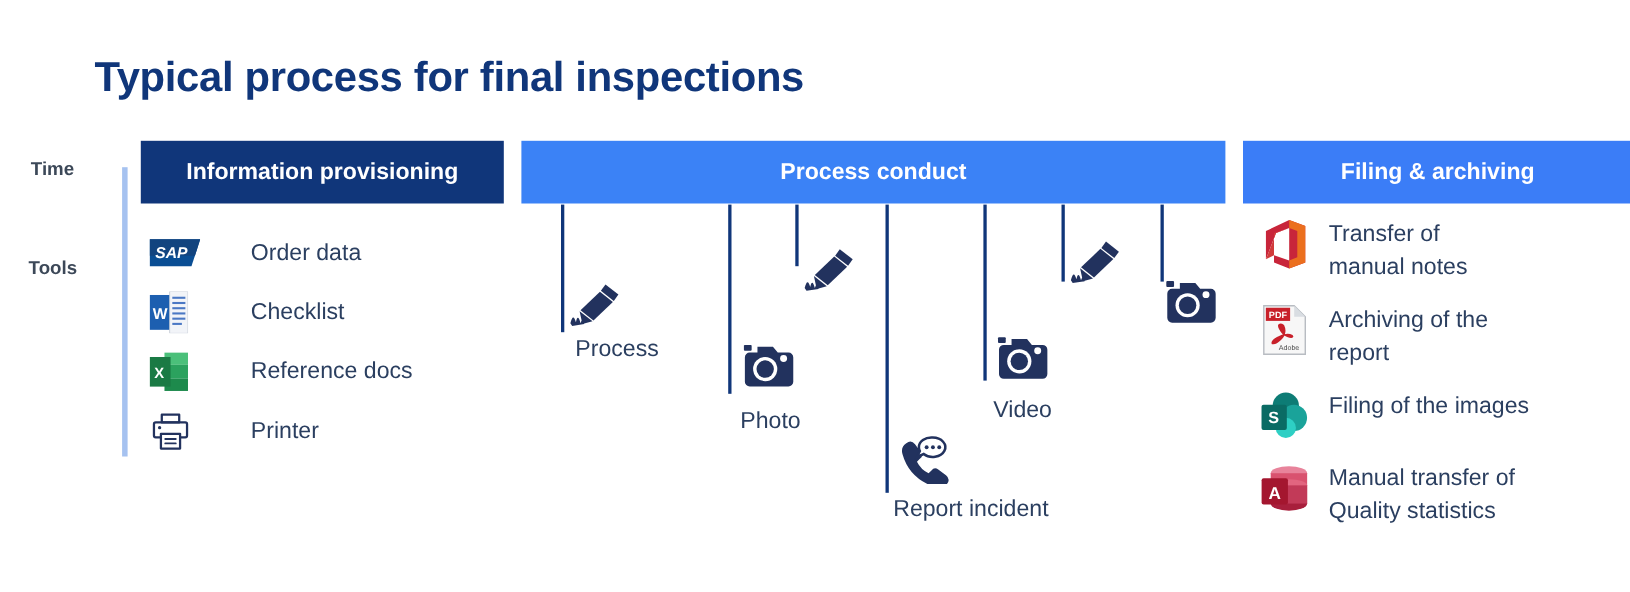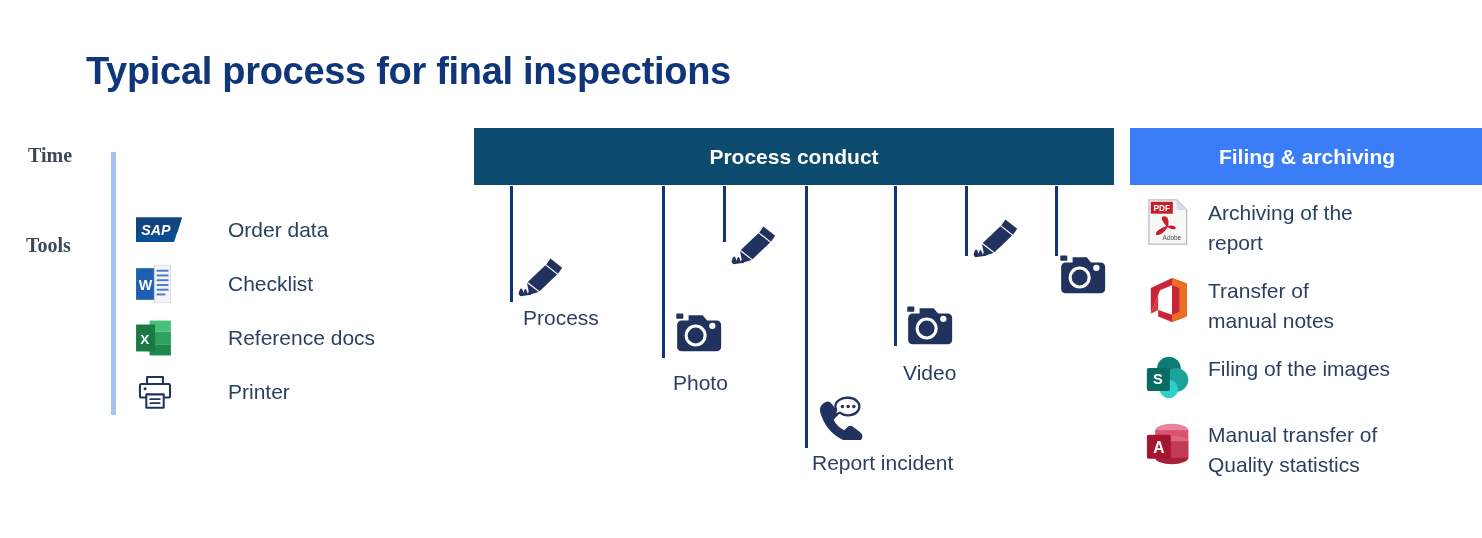--- a/index.html
+++ b/index.html
@@ -28,25 +28,24 @@
     font-size: 38px;
     font-weight: bold;
     color: #10367a;
     letter-spacing: -0.3px;
     white-space: nowrap;
   }
 
   
   .row-label {
     position: absolute;
-    font-size: 20px;
+    font-size: 17px;
     font-weight: bold;
     color: #3c4858;
     white-space: nowrap;
-    font-family: Liberation Serif, serif;
   }
   .row-label.time { left: 28px; top: 144px; }
   .row-label.tools { left: 26px; top: 209px; margin-top: 25px; }
 
   
   .left-rule {
     position: absolute;
     left: 111px;
     top: 152px;
     width: 5px;
@@ -61,21 +60,21 @@
     height: 57px;
     display: flex;
     align-items: center;
     justify-content: center;
     color: #ffffff;
     font-size: 21px;
     font-weight: bold;
     white-space: nowrap;
   }
   .phase-bar.p0 { left: 128px;  width: 330px; background: #10367a; }
-  .phase-bar.p1 { left: 474px;  width: 640px; background: #0c4a6e; }
+  .phase-bar.p1 { left: 474px;  width: 640px; background: #3b82f6; }
   .phase-bar.p2 { left: 1130px; width: 354px; background: #3b7df7; }
 
   
   .tick {
     position: absolute;
     width: 3px;
     background: #10367a;
   }
 
   
@@ -148,20 +147,23 @@
 
 <div id="slide">
 
   <div class="slide-title">Typical process for final inspections</div>
 
   <div class="row-label time">Time</div>
   <div class="row-label tools">Tools</div>
 
   <div class="left-rule"></div>
 
+  <div class="phase-bar p0">
+    <span>Information provisioning</span>
+  </div>
   <div class="phase-bar p1">
     <span>Process conduct</span>
   </div>
   <div class="phase-bar p2">
     <span>Filing &amp; archiving</span>
   </div>
 
   <div id="process-layer">
       <div class="tick" style="left: 510px; top: 186px; height: 116px;"></div>
       <div class="proc-icon" style="left: 516px; top: 256px;">
@@ -294,46 +296,46 @@
         </g>
       </svg>
         </span>
         <span class="tool-text">Printer</span>
       </div>
     </div>
 
   <div class="filing-list" id="filing-list">
       <div class="filing-row tall">
         <span class="filing-icon">
+          <svg width="38.64" height="46" viewBox="0 0 42 50">
+        <path d="M25 1 L41 7 v36 L25 49 L10 43 V36 L25 41 V9 L12 14 L2 40 V12 Z" fill="#c8253a"></path>
+        <path d="M25 1 L41 7 v36 L25 49 V41 L33 38 V12 L25 9 Z" fill="#eb6f1e"></path>
+        <path d="M25 9 L12 14 L2 40 L10 36 V14 Z" fill="#d13b3b"></path>
+      </svg>
+        </span>
+        <span class="filing-text">
+          <div>Transfer of</div>
+          <div>manual notes</div>
+        </span>
+      </div>
+      <div class="filing-row tall">
+        <span class="filing-icon">
           <svg width="39.56" height="46" viewBox="0 0 43 50">
         <path d="M1 1 h30 l11 11 v37 h-41 z" fill="#f7f7f7" stroke="#b8bcc2" stroke-width="1.4"></path>
         <path d="M31 1 l11 11 h-11 z" fill="#d9dde2"></path>
         <rect x="3" y="3" width="24" height="13" fill="#c8202a"></rect>
         <text x="15" y="13" font-family="Liberation Sans, sans-serif" font-size="9" font-weight="bold" fill="#ffffff" text-anchor="middle">PDF</text>
         <path d="M21 20 q4 8 -3 15 q-5 5 -9 4 q-2 -3 5 -7 q7 -4 13 -3 q4 1 3 3 q-1 2 -6 0
                  q-5 -2 -8 -8 q-2 -4 0 -5 q2 -1 5 1 z" fill="#c8202a"></path>
         <text x="26" y="45" font-family="Liberation Sans, sans-serif" font-size="7" fill="#4a4a4a" text-anchor="middle">Adobe</text>
       </svg>
         </span>
         <span class="filing-text">
           <div>Archiving of the</div>
           <div>report</div>
-        </span>
-      </div>
-      <div class="filing-row tall">
-        <span class="filing-icon">
-          <svg width="38.64" height="46" viewBox="0 0 42 50">
-        <path d="M25 1 L41 7 v36 L25 49 L10 43 V36 L25 41 V9 L12 14 L2 40 V12 Z" fill="#c8253a"></path>
-        <path d="M25 1 L41 7 v36 L25 49 V41 L33 38 V12 L25 9 Z" fill="#eb6f1e"></path>
-        <path d="M25 9 L12 14 L2 40 L10 36 V14 Z" fill="#d13b3b"></path>
-      </svg>
-        </span>
-        <span class="filing-text">
-          <div>Transfer of</div>
-          <div>manual notes</div>
         </span>
       </div>
       <div class="filing-row">
         <span class="filing-icon">
           <svg width="46" height="46" viewBox="0 0 50 50">
         <circle cx="26" cy="15" r="13" fill="#0d7c75"></circle>
         <circle cx="34" cy="27" r="13" fill="#1aa39a"></circle>
         <circle cx="26" cy="37" r="10" fill="#2ecfc4"></circle>
         <rect x="2" y="14" width="25" height="25" rx="2" fill="#0a6b64"></rect>
         <text x="14" y="32" font-family="Liberation Sans, sans-serif" font-size="16" font-weight="bold" fill="#ffffff" text-anchor="middle">S</text>

